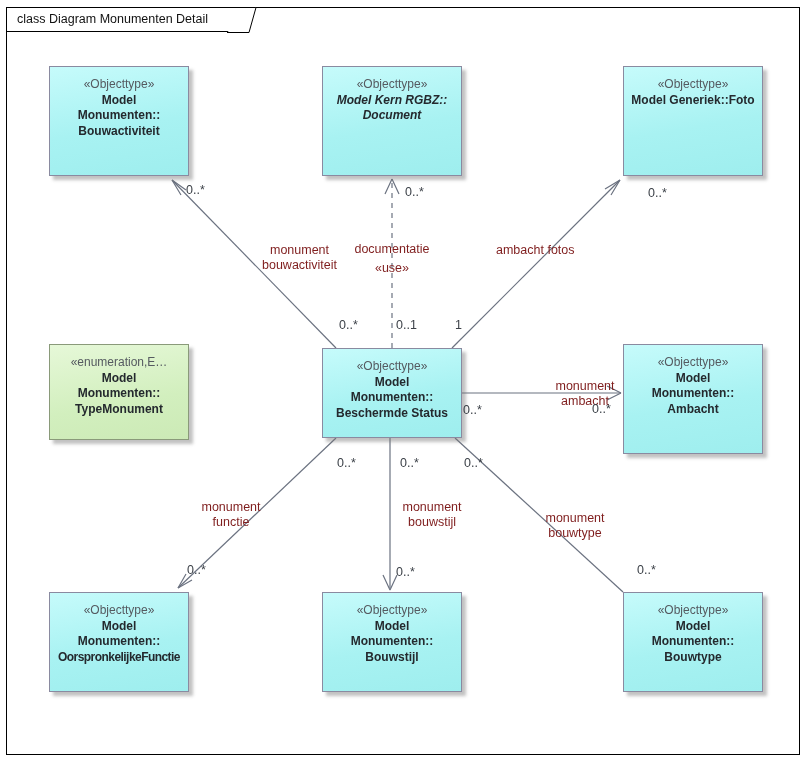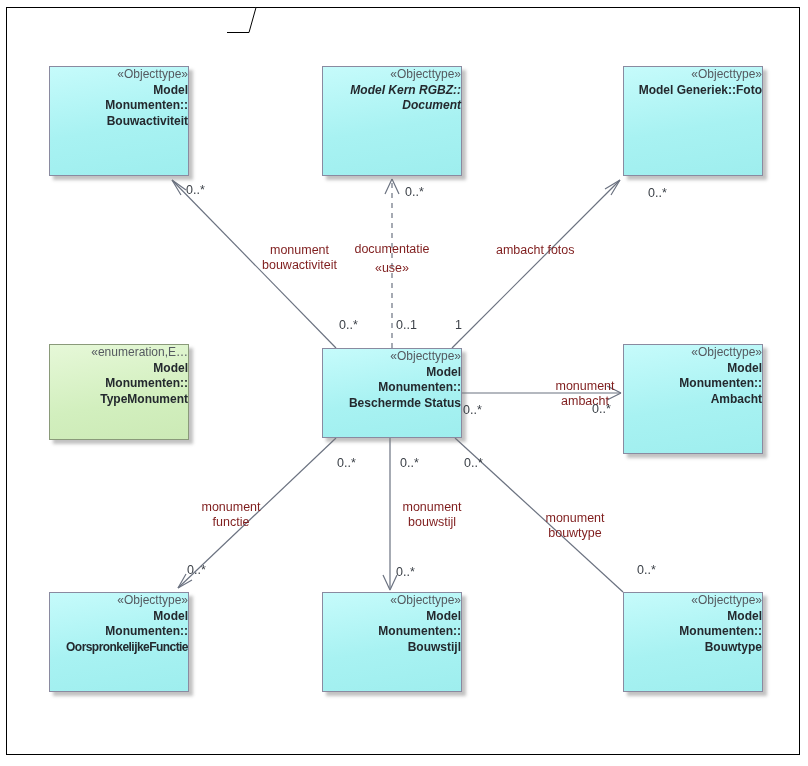--- a/index.html
+++ b/index.html
@@ -17,21 +17,21 @@
 
   
   .cls{position:absolute;box-sizing:border-box;text-align:center;
        box-shadow:4px 4px 3px rgba(120,120,120,0.45);}
   .cls.obj{background:#aaf4f4;border:1px solid #8a8aa0;}
   .cls.obj .fillgrad{position:absolute;inset:0;
        background:linear-gradient(170deg,#c6fbfb 0%,#a8f2f2 55%,#9eeeee 100%);}
   .cls.enm{background:#7dd3fc;border:1px solid #8a9a7a;}
   .cls.enm .fillgrad{position:absolute;inset:0;
        background:linear-gradient(170deg,#e6f8d8 0%,#d2efbe 60%,#cceab6 100%);}
-  .cls .txtwrap{position:relative;line-height:15.5px;text-align:right;}
+  .cls .txtwrap{position:relative;padding-top:10px;line-height:15.5px;}
   .stereo{font-size:12px;color:#555a60;}
   .cname{font-size:12px;font-weight:bold;color:#24292e;white-space:nowrap;}
   .cname.ital{font-style:italic;}
   .overflow{white-space:nowrap;}
 
   
   .lbl{position:absolute;font-size:12.5px;color:#7f1d1d;white-space:nowrap;line-height:15px;text-align:center;}
   .mult{position:absolute;font-size:12.5px;color:#3c4148;white-space:nowrap;}
 
   svg.wires{position:absolute;left:0;top:0;width:808px;height:766px;pointer-events:none;}
@@ -214,17 +214,20 @@
   <div class="mult" style="left:337px;top:456px;">0..*</div>
   <div class="mult" style="left:187px;top:563px;">0..*</div>
 
   <div class="mult" style="left:400px;top:456px;">0..*</div>
   <div class="mult" style="left:396px;top:565px;">0..*</div>
 
   <div class="mult" style="left:464px;top:456px;">0..*</div>
   <div class="mult" style="left:637px;top:563px;">0..*</div>
 
   <div class="frame"></div>
+  <div class="title-tab">
+    <div class="tab-text">class Diagram Monumenten Detail</div>
+  </div>
   <svg class="tab-slant" viewBox="0 0 30 26">
     <path d="M0,25.5 L22,25.5 L29,0.5" stroke="#000" stroke-width="1" fill="#fff"></path>
   </svg>
 
 </div>
 
 </body></html>

